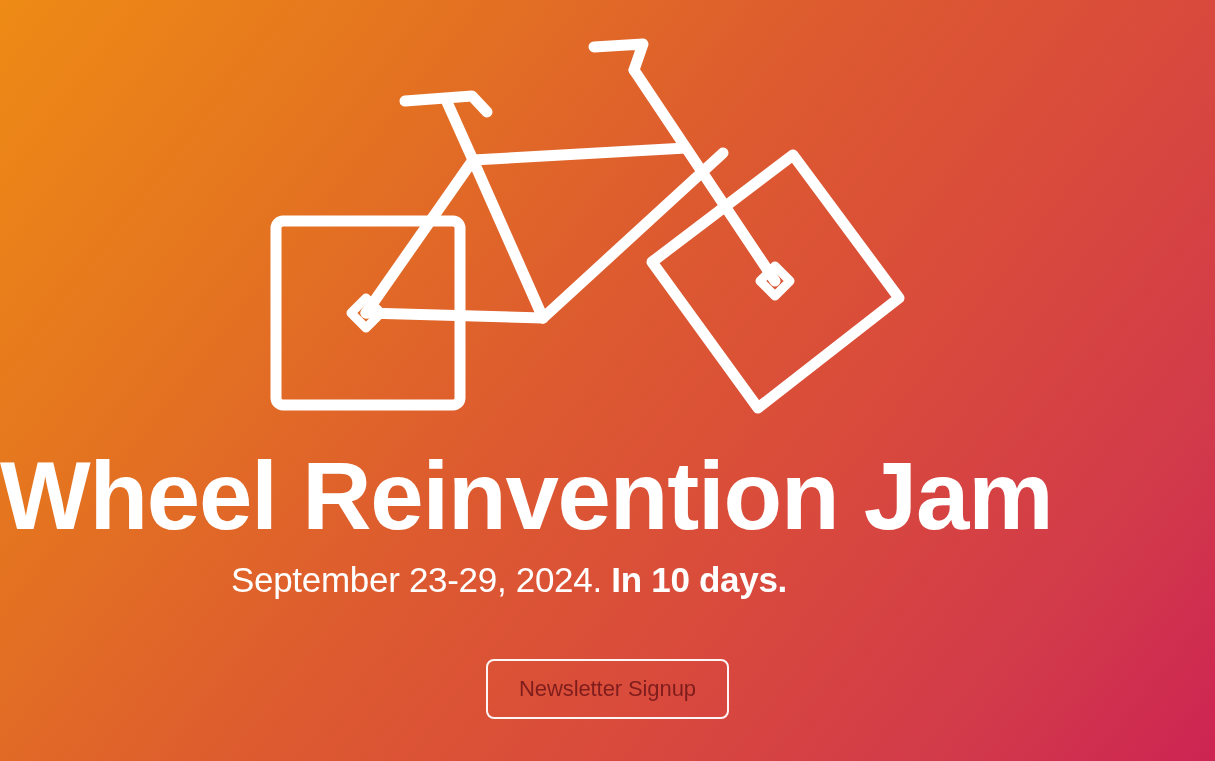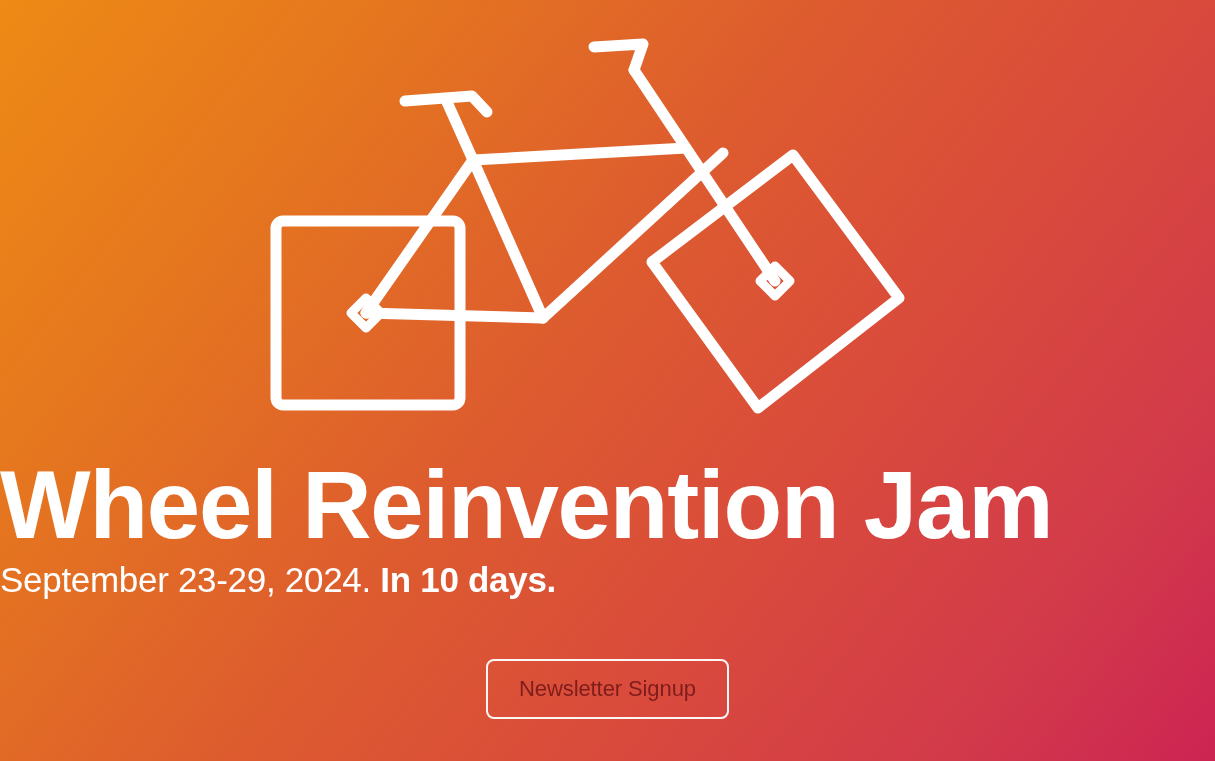--- a/index.html
+++ b/index.html
@@ -47,30 +47,29 @@
     position: absolute;
     top: 448px;
     left: 0;
     width: 962px;
     text-align: center;
     font-size: 96px;
     line-height: 1.0;
     font-weight: 800;
     letter-spacing: -1.2px;
     white-space: nowrap;
-    margin-top: 9px;
   }
 
   
   .subtitle {
     position: absolute;
     top: 560px;
     left: 0;
     width: 1018px;
-    text-align: left;
+    text-align: center;
     font-size: 35px;
     line-height: 1.15;
     font-weight: 400;
     letter-spacing: -0.3px;
     white-space: nowrap;
   }
   .subtitle .countdown {
     font-weight: 700;
   }
 

